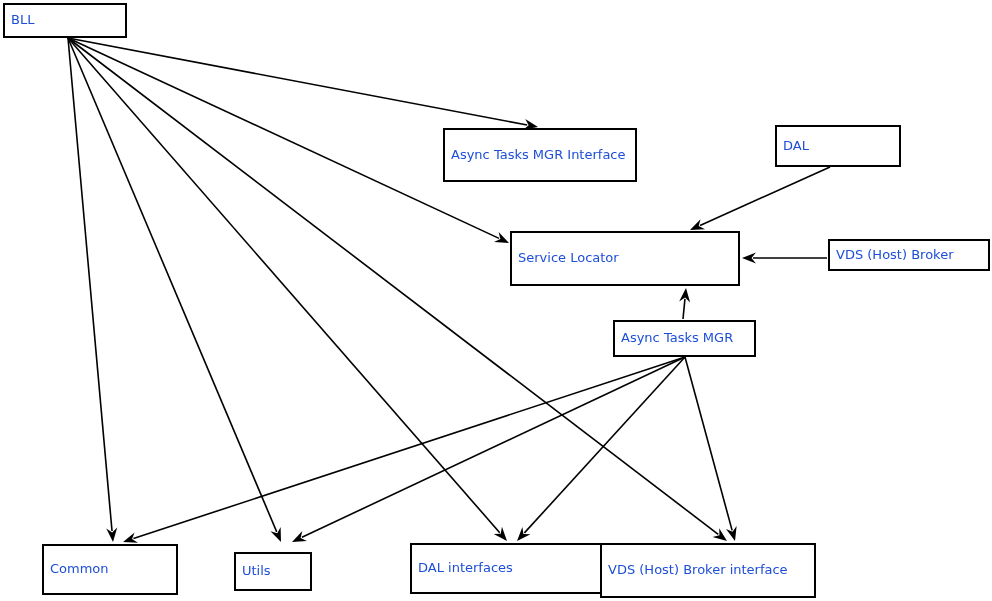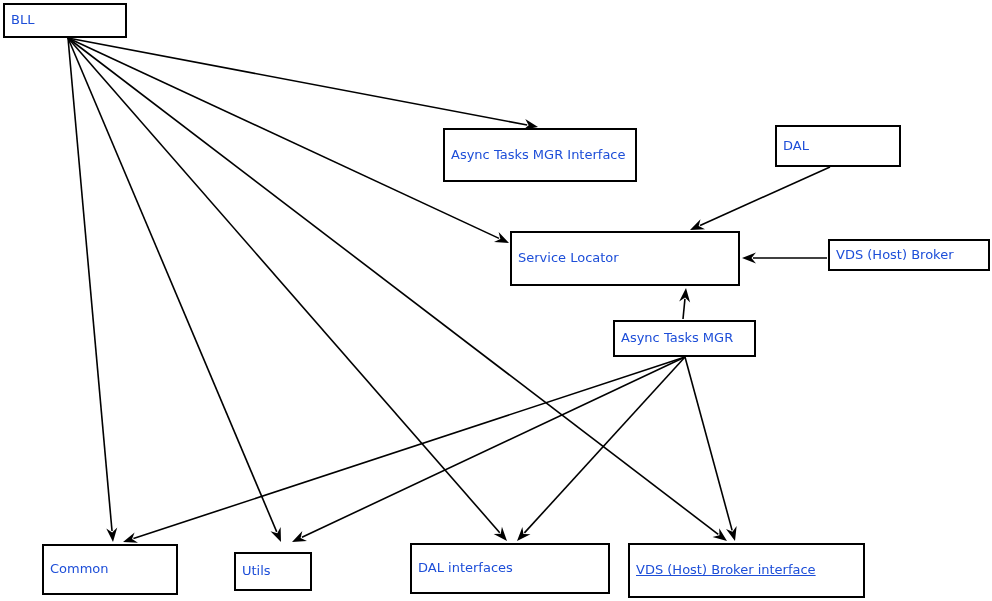--- a/index.html
+++ b/index.html
@@ -124,17 +124,17 @@
       </div>
       <div class="node" style="left: 42px; top: 544px; width: 136px; height: 51px; background: rgb(255, 255, 255); border-color: rgb(0, 0, 0);">
         <span class="node-label">Common</span>
       </div>
       <div class="node" style="left: 234px; top: 544px; width: 78px; height: 39px; background: rgb(255, 255, 255); border-color: rgb(0, 0, 0); margin-top: 8px;">
         <span class="node-label">Utils</span>
       </div>
       <div class="node" style="left: 410px; top: 543px; width: 200px; height: 51px; background: rgb(255, 255, 255); border-color: rgb(0, 0, 0);">
         <span class="node-label">DAL interfaces</span>
       </div>
-      <div class="node" style="left: 628px; top: 543px; width: 237px; height: 55px; background: rgb(255, 255, 255); border-color: rgb(0, 0, 0); text-decoration: underline;">
+      <div class="node" style="left: 600px; top: 543px; width: 216px; height: 55px; background: rgb(255, 255, 255); border-color: rgb(0, 0, 0);">
         <span class="node-label">VDS (Host) Broker interface</span>
       </div>
     </div>
 </div>
 
 </body></html>

